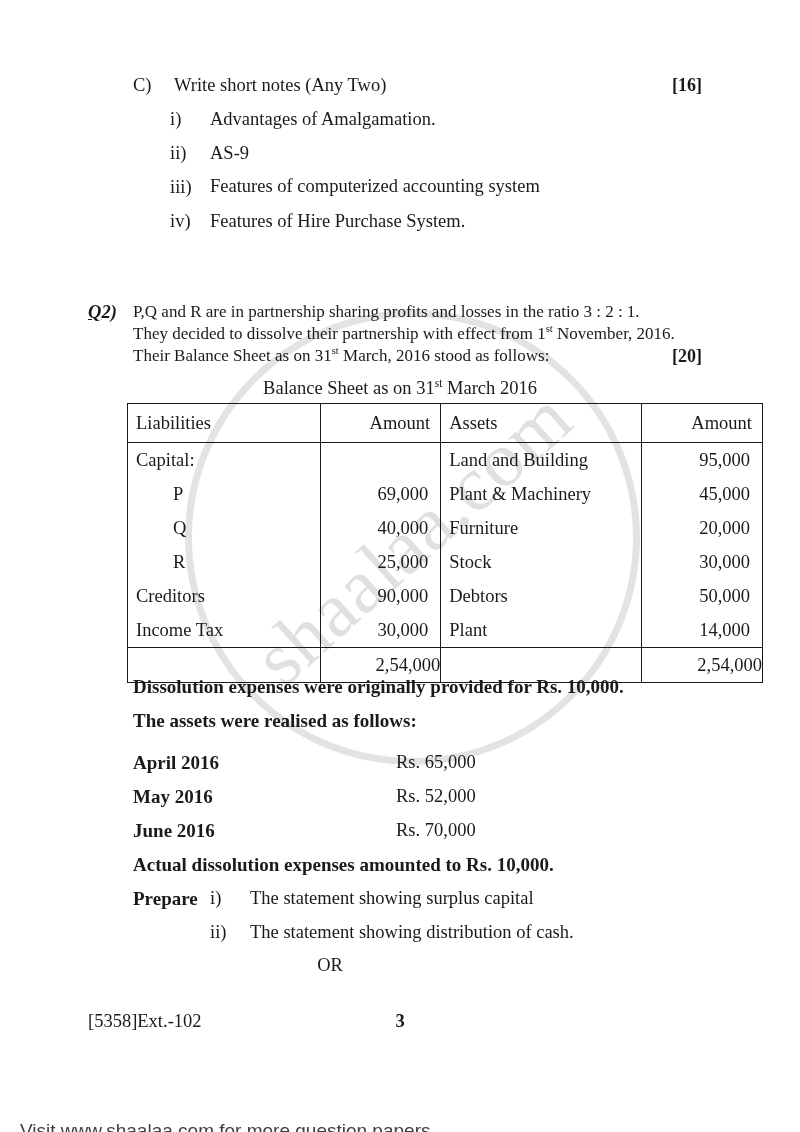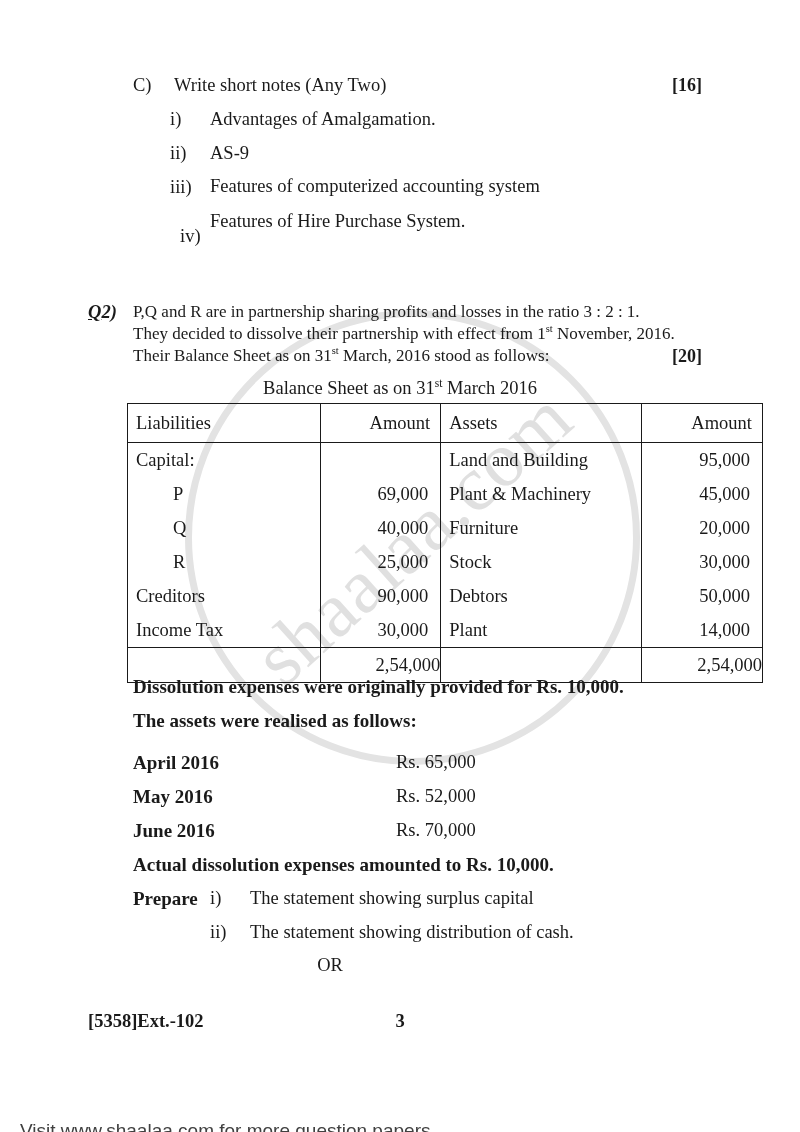--- a/index.html
+++ b/index.html
@@ -173,21 +173,21 @@
     width: 660px;
     text-align: center;
     font-size: 18.5px;
   }
 
   
   #paper-code {
     position: absolute;
     left: 88px;
     top: 1011px;
-    font-weight: bold;
+    font-weight: normal;
     font-size: 18.5px;
     text-align: right;
   }
   #page-number {
     position: absolute;
     left: 0;
     top: 1011px;
     width: 800px;
     text-align: center;
     font-weight: bold;
@@ -223,21 +223,21 @@
 
     <div class="row num-c" style="top:109px;">i)</div>
     <div class="row item-c" style="top:109px;">Advantages of Amalgamation.</div>
 
     <div class="row num-c" style="top:143px;">ii)</div>
     <div class="row item-c" style="top:143px;">AS-9</div>
 
     <div class="row num-c" style="top:177px;">iii)</div>
     <div class="row item-c" style="top:176px;">Features of computerized accounting system</div>
 
-    <div class="row num-c" style="top:226px;margin-left:10px;">iv)</div>
+    <div class="row num-c" style="top:211px;">iv)</div>
     <div class="row item-c" style="top:211px;">Features of Hire Purchase System.</div>
 
     <div id="q2-label"><span class="uq">Q</span><span>2)</span></div>
 
     <div class="q2-line" style="top:302px;">P,Q and R are in partnership sharing profits and losses in the ratio 3 : 2 : 1.</div>
 
     <div class="q2-line" style="top:324px;"><span>They decided to dissolve their partnership with effect from 1</span><sup>st</sup><span> November, 2016.</span></div>
 
     <div class="q2-line" style="top:346px;"><span>Their Balance Sheet as on 31</span><sup>st</sup><span> March, 2016 stood as follows:</span></div>
 

